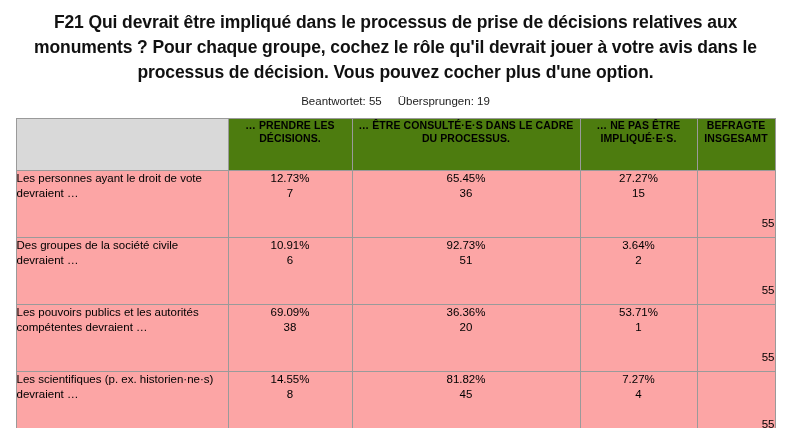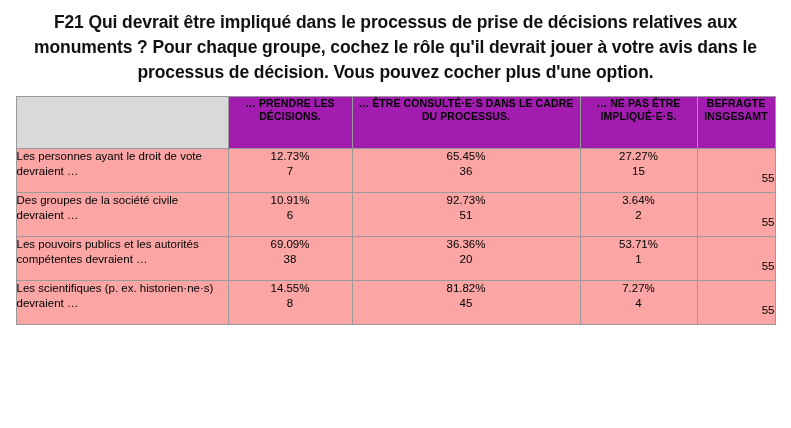--- a/index.html
+++ b/index.html
@@ -48,21 +48,21 @@
     width: 759px;
     table-layout: fixed;
     font-size: 11.5px;
   }
   table.results th, table.results td {
     border: 1px solid #9a9a9a;
     vertical-align: top;
     padding: 0;
   }
   thead th {
-    background: #a21caf;
+    background: #4d7c0f;
     font-size: 10.5px;
     font-weight: bold;
     text-align: center;
     padding: 9px 8px 9px 8px;
     line-height: 1.3;
     height: 52px;
     box-sizing: border-box;
     color: #000;
     letter-spacing: 0.1px;
   }
@@ -91,29 +91,32 @@
     text-align: center;
     line-height: 1.35;
   }
   .pct { display: block; }
   .cnt { display: block; }
   tbody td.total {
     text-align: right;
     vertical-align: bottom;
     padding-bottom: 8px;
   }
-  tbody td.total .cnt { display: block; }
+  tbody td.total .cnt { display: block; margin-top: 46px; }
 </style>
 </head>
 <body>
 
 <div class="page">
 
   <div class="question-title">F21 Qui devrait être impliqué dans le processus de prise de décisions relatives aux monuments ? Pour chaque groupe, cochez le rôle qu'il devrait jouer à votre avis dans le processus de décision. Vous pouvez cocher plus d'une option.</div>
 
+  <div class="response-meta">
+    <span class="meta-item">Beantwortet: 55</span><span class="meta-gap"></span><span class="meta-item">Übersprungen: 19</span>
+  </div>
 
   <table class="results">
     <colgroup>
       <col class="col-label">
       <col class="col-a">
       <col class="col-b">
       <col class="col-c">
       <col class="col-total">
     </colgroup>
     <thead>

